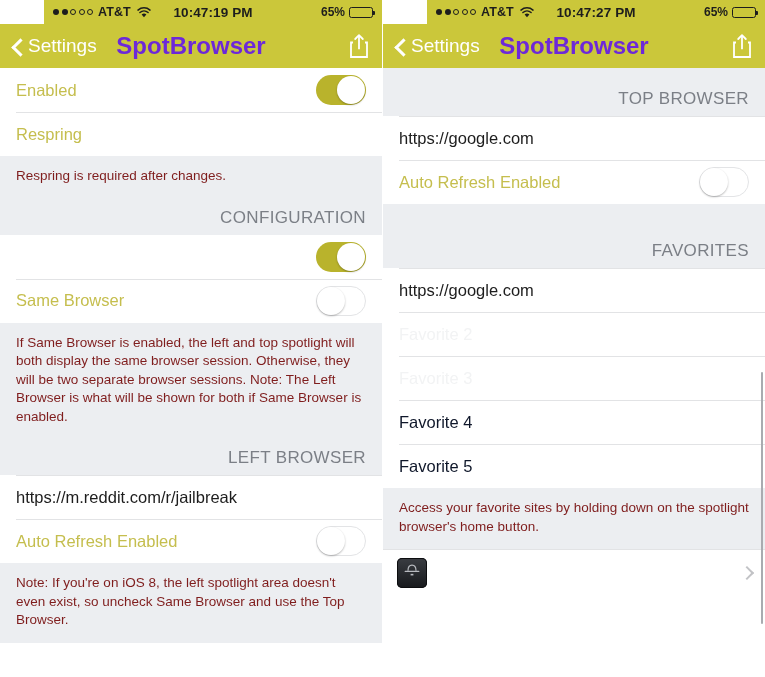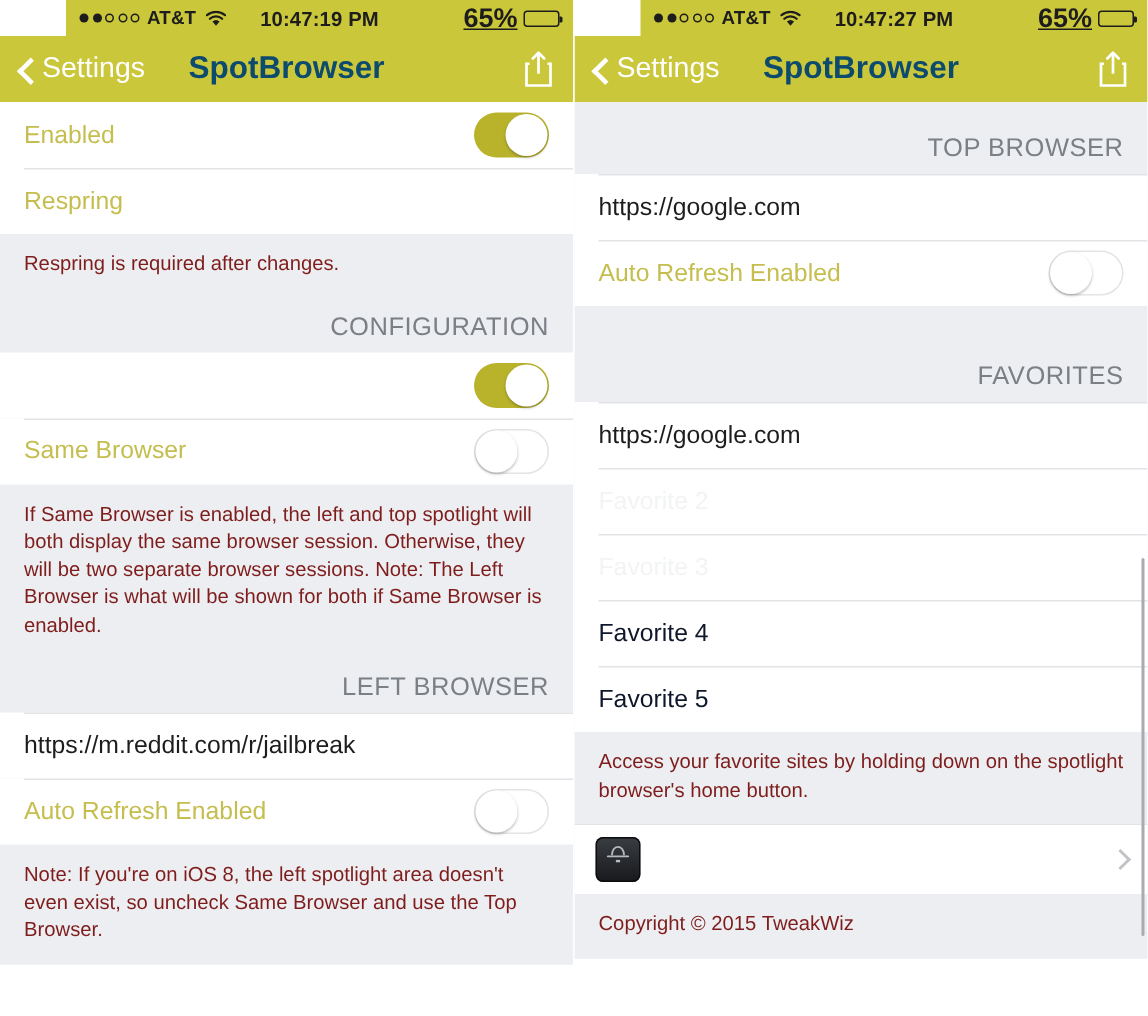--- a/index.html
+++ b/index.html
@@ -43,21 +43,21 @@
     margin-left: 44px;
   }
   .sb-left { display: flex; align-items: center; gap: 5px; flex: 1; }
   .dots { display: flex; align-items: center; gap: 2.5px; }
   .dot { width: 6px; height: 6px; border-radius: 50%; background: #1d1d1d; }
   .dot.hollow { background: transparent; border: 1px solid #1d1d1d; box-sizing: border-box; }
   .carrier { font-size: 12.5px; font-weight: bold; letter-spacing: .1px; }
   .wifi { width: 14px; height: 11px; position: relative; margin-left: 1px; }
   .sb-center { font-size: 13.5px; font-weight: bold; letter-spacing: .1px; }
   .sb-right { flex: 1; display: flex; align-items: center; justify-content: flex-end; gap: 4px; }
-  .battpct { font-size: 18px; font-weight: bold; text-decoration: underline; }
+  .battpct { font-size: 12px; font-weight: bold; }
   .battery {
     width: 24px; height: 11px;
     border: 1px solid #1d1d1d;
     border-radius: 2.5px;
     position: relative;
     box-sizing: border-box;
     padding: 1px;
   }
   .battery .fill { height: 100%; background: #1d1d1d; border-radius: 1px; }
   .battery .nub {
@@ -88,21 +88,21 @@
     content: "";
     position: absolute; left: 2px; top: 4px;
     width: 10px; height: 10px;
     border-left: 3px solid #fff;
     border-bottom: 3px solid #fff;
     transform: rotate(45deg);
   }
   .nav-title {
     position: absolute; left: 0; right: 0; top: 0; bottom: 0;
     display: flex; align-items: center; justify-content: center;
-    color: #0c4a6e; font-size: 21px; font-weight: bold;
+    color: #6d28d9; font-size: 24px; font-weight: bold;
     pointer-events: none;
   }
   .nav-share {
     margin-left: auto; position: relative; z-index: 2;
     width: 22px; height: 26px;
   }
 
   
   .tablebg { background: #eceef1; }
   .group-gap { background: #eceef1; }
@@ -393,19 +393,18 @@
           <span class="hat">
             <svg width="20" height="18" viewBox="0 0 20 18">
               <path d="M6 10.5c0-3.2 1.6-5.6 4-5.6s4 2.4 4 5.6" stroke="#b7babf" stroke-width="1.2" fill="none"></path>
               <path d="M3.2 11.2h13.6" stroke="#b7babf" stroke-width="1.2" fill="none" stroke-linecap="round"></path>
               <rect x="8.6" y="13.6" width="2.8" height="1.6" fill="#b7babf"></rect>
             </svg>
           </span>
         </span>
         <span class="disclosure"></span>
       </div>
-      <div class="footer-note">Copyright © 2015 TweakWiz</div>
     </div>
 
     <div class="scrollbar" style="top:372px;height:252px;"></div>
   </div>
 
 </div>
 
 </body></html>

